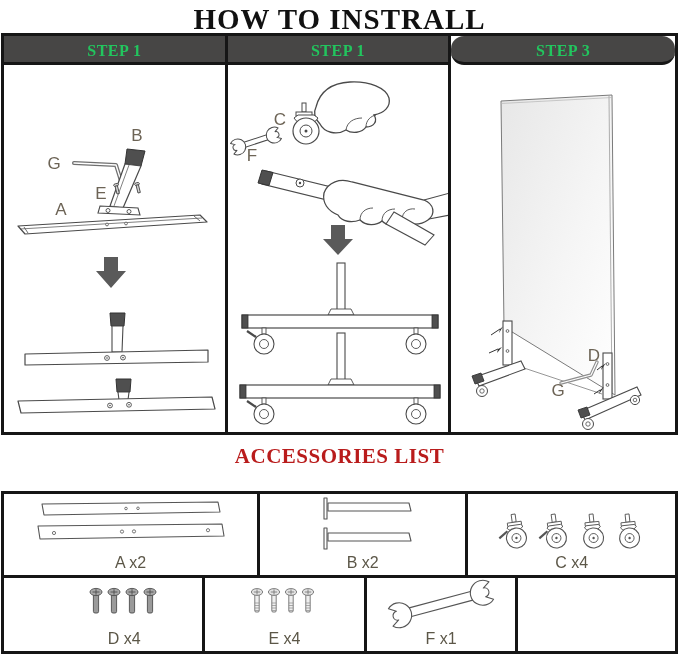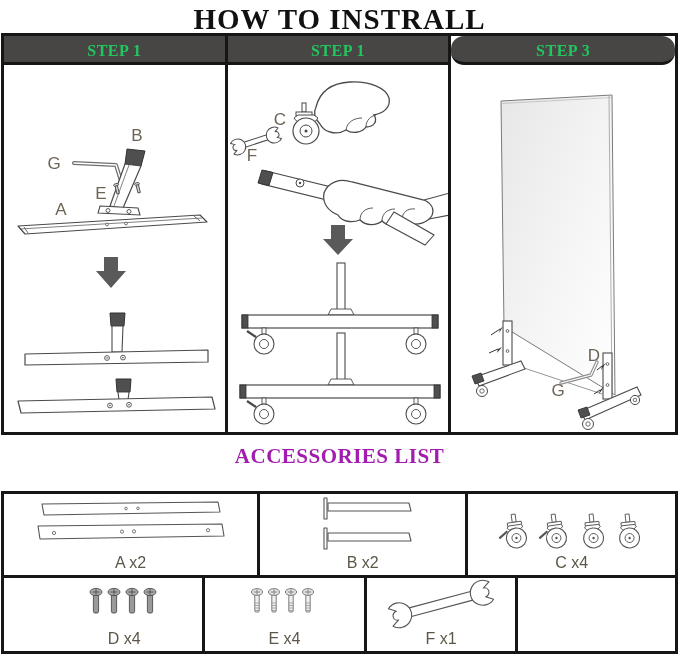--- a/index.html
+++ b/index.html
@@ -23,21 +23,21 @@
     letter-spacing:.5px;line-height:29px;
     border-bottom:3px solid #161616;border-right:3px solid #161616;
   }
   .step-header.last{border-right:none;border-radius:13px;}
   .step-body{border-right:3px solid #161616;overflow:hidden;}
   .step-body.last{border-right:none;}
   .step-body svg{display:block;}
   .acc-title{
     margin:0;position:absolute;top:444px;left:0;width:679px;height:34px;
     text-align:center;font-family:"Liberation Serif",serif;font-weight:bold;
-    font-size:21px;letter-spacing:.5px;color:#a21caf;
+    font-size:21px;letter-spacing:.5px;color:#b91c1c;
   }
   .acc-table{
     position:absolute;left:1px;top:491px;width:677px;height:163px;
     box-sizing:border-box;border:3px solid #161616;
     display:flex;flex-direction:column;
   }
   .acc-row{display:grid;box-sizing:border-box;}
   .acc-row-top{height:84px;grid-template-columns:259fr 211fr 209fr;border-bottom:3px solid #161616;}
   .acc-row-bottom{flex:1;grid-template-columns:172fr 174fr 164fr 169fr;padding-left:42px;}
   .acc-cell{

